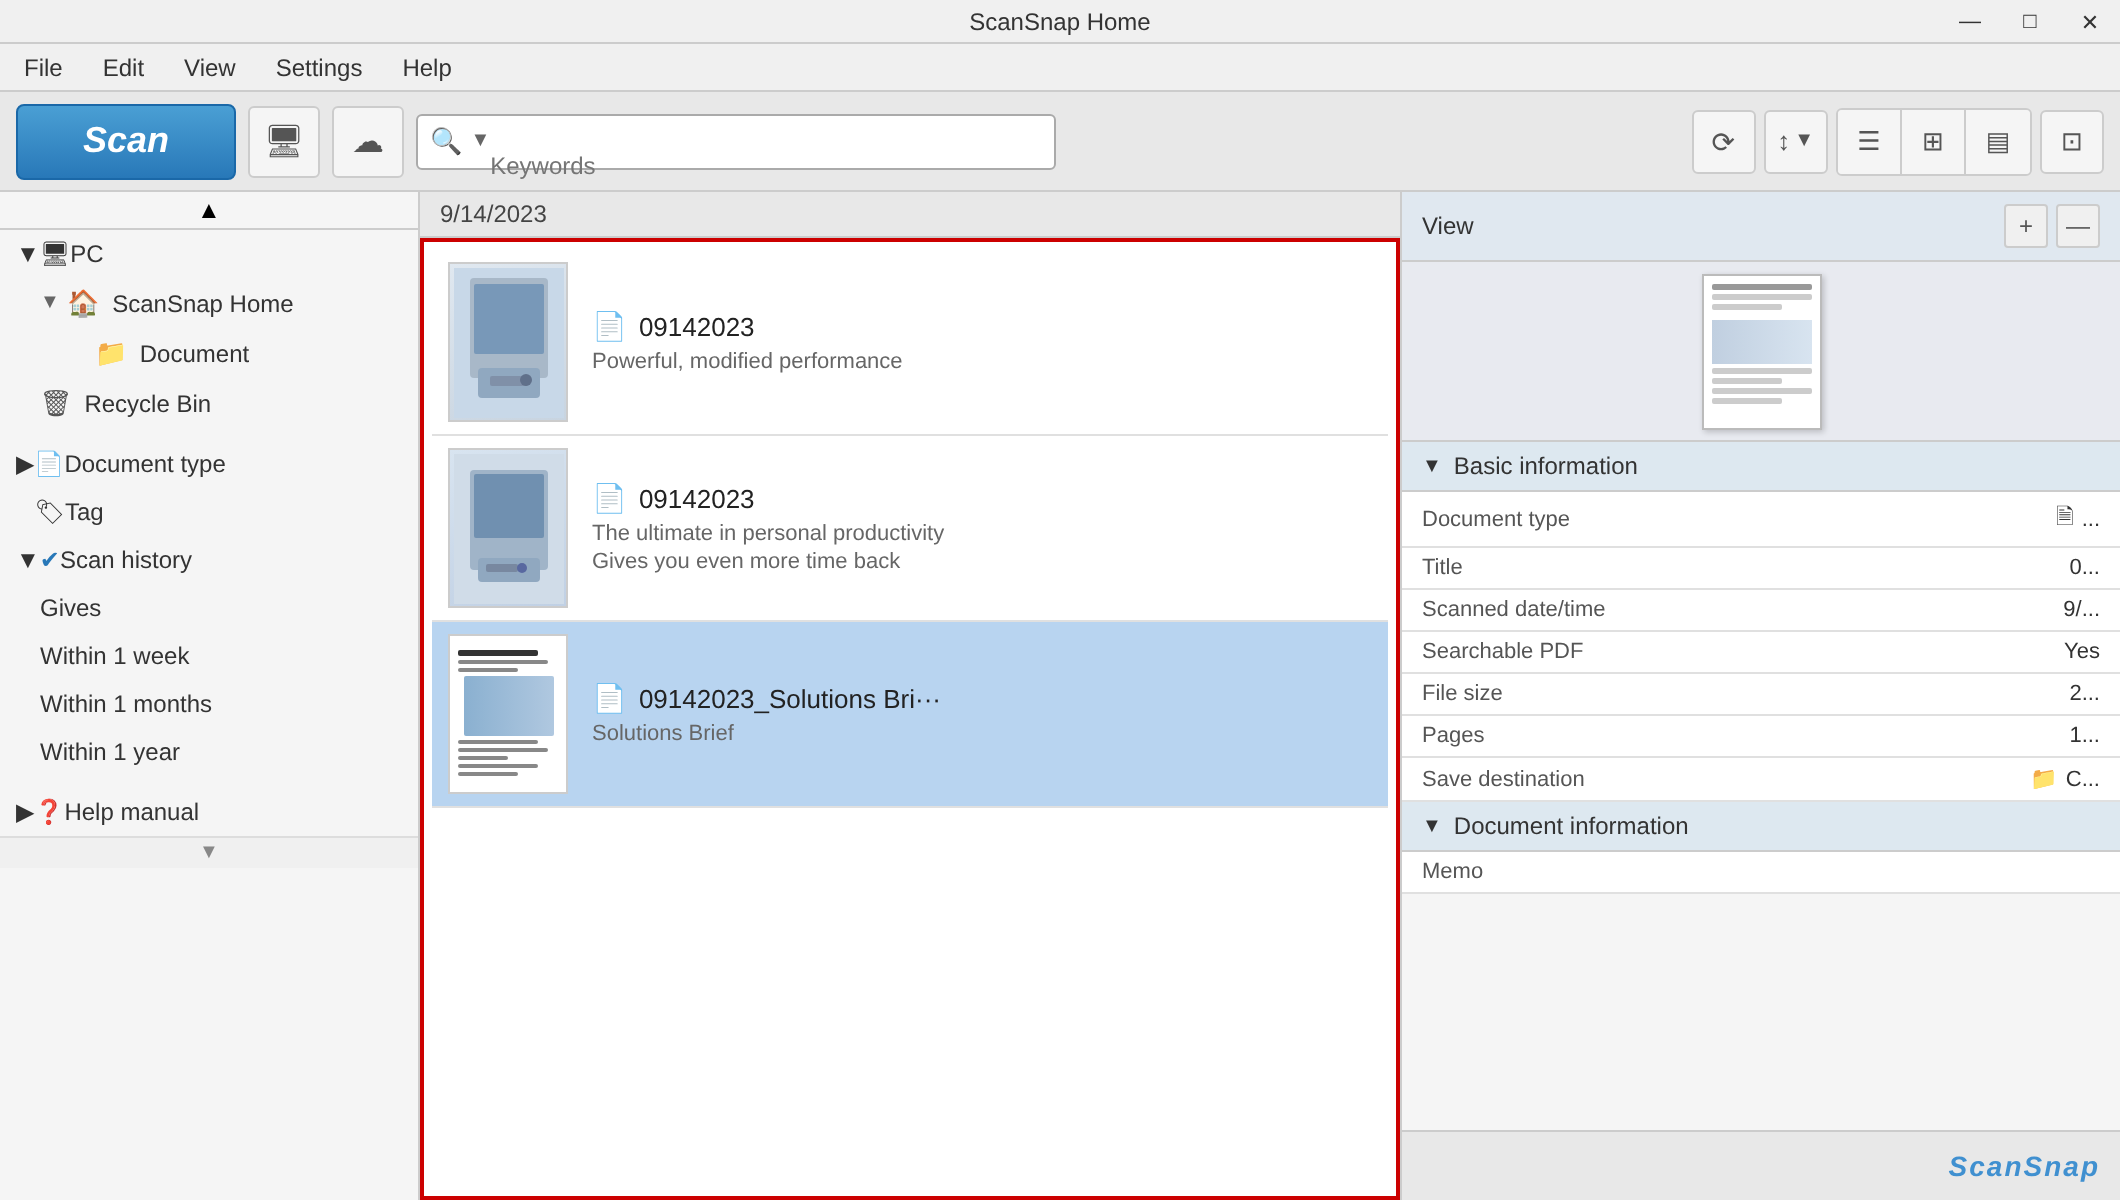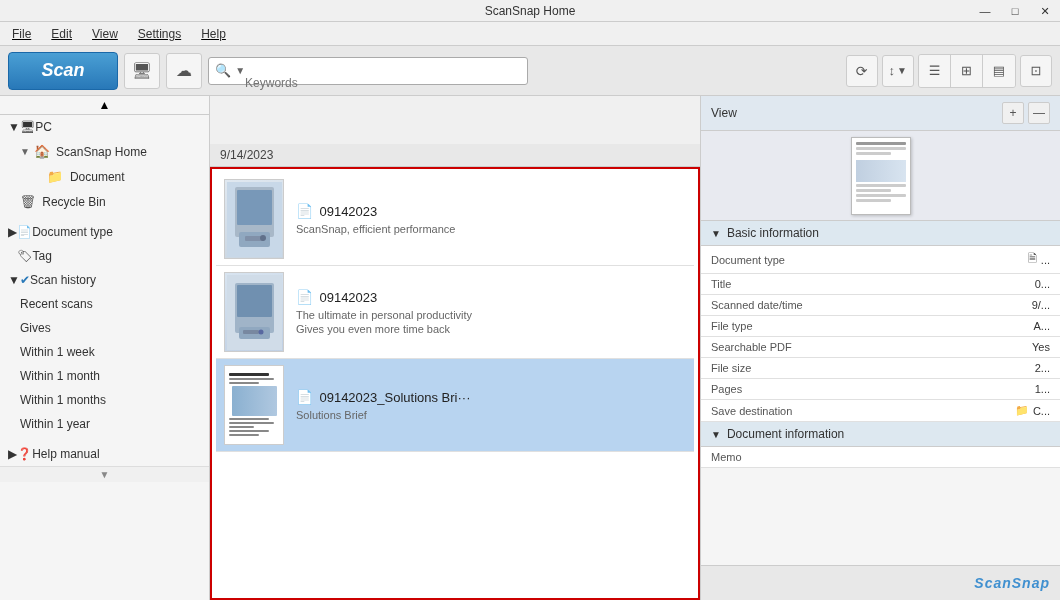--- a/index.html
+++ b/index.html
@@ -37,21 +37,20 @@
 
     
     .menu-bar {
       background: #f0f0f0;
       height: 24px;
       display: flex;
       align-items: center;
       padding: 0 4px;
       border-bottom: 1px solid #ccc;
       gap: 4px;
-      text-decoration: underline;
     }
     .menu-item {
       padding: 2px 8px;
       font-size: 12px;
       color: #333;
       cursor: pointer;
     }
 
     
     .toolbar {
@@ -201,21 +200,20 @@
       display: flex;
       flex-direction: column;
       overflow: hidden;
     }
     .content-header {
       background: #e8e8e8;
       padding: 4px 10px;
       font-size: 12px;
       color: #444;
       border-bottom: 1px solid #ccc;
-      margin-top: 48px;
     }
     .content-list {
       flex: 1;
       overflow-y: auto;
       background: white;
       padding: 4px;
       border: 2px solid #cc0000;
     }
     .document-item {
       display: flex;
@@ -524,30 +522,24 @@
       <span>Tag</span>
     </div>
 
     <div class="sidebar-section-header">
       <span class="expand-arrow">▼</span>
       <span class="icon" style="color:#2878b8;">✔</span>
       <span>Scan history</span>
     </div>
 
     <div class="sidebar-item sidebar-indent-1">
-      <span>Recent scans</span>
-    </div>
-    <div class="sidebar-item sidebar-indent-1">
       <span>Gives</span>
     </div>
     <div class="sidebar-item sidebar-indent-1">
       <span>Within 1 week</span>
-    </div>
-    <div class="sidebar-item sidebar-indent-1">
-      <span>Within 1 month</span>
     </div>
     <div class="sidebar-item sidebar-indent-1">
       <span>Within 1 months</span>
     </div>
     <div class="sidebar-item sidebar-indent-1">
       <span>Within 1 year</span>
     </div>
 
     <div style="height:6px;"></div>
 
@@ -576,21 +568,21 @@
             <rect x="12" y="50" width="31" height="15" fill="#90a8c0" rx="2"></rect>
             <rect x="18" y="54" width="19" height="5" fill="#8090a8" rx="1"></rect>
             <circle cx="36" cy="56" r="3" fill="#60708a"></circle>
           </svg>
         </div>
         <div class="doc-info">
           <div class="doc-title-row">
             <span class="doc-icon">📄</span>
             <span class="doc-title">09142023</span>
           </div>
-          <div class="doc-subtitle">ScanSnap, efficient performance</div>
+          <div class="doc-subtitle">Powerful, modified performance</div>
         </div>
       </div>
 
       <div class="document-item">
         <div class="doc-thumbnail thumb2">
           <svg width="55" height="75" viewBox="0 0 55 75">
             <rect width="55" height="75" fill="#d0dce8"></rect>
             <rect x="8" y="8" width="39" height="50" fill="#a0b4c8" rx="2"></rect>
             <rect x="10" y="10" width="35" height="32" fill="#7090b0" rx="1"></rect>
             <rect x="12" y="52" width="31" height="12" fill="#90a8c0" rx="2"></rect>
@@ -674,24 +666,20 @@
             </div>
           </td>
         </tr>
         <tr>
           <td>Title</td>
           <td>0...</td>
         </tr>
         <tr>
           <td>Scanned date/time</td>
           <td>9/...</td>
-        </tr>
-        <tr>
-          <td>File type</td>
-          <td>A...</td>
         </tr>
         <tr>
           <td>Searchable PDF</td>
           <td>Yes</td>
         </tr>
         <tr>
           <td>File size</td>
           <td>2...</td>
         </tr>
         <tr>

